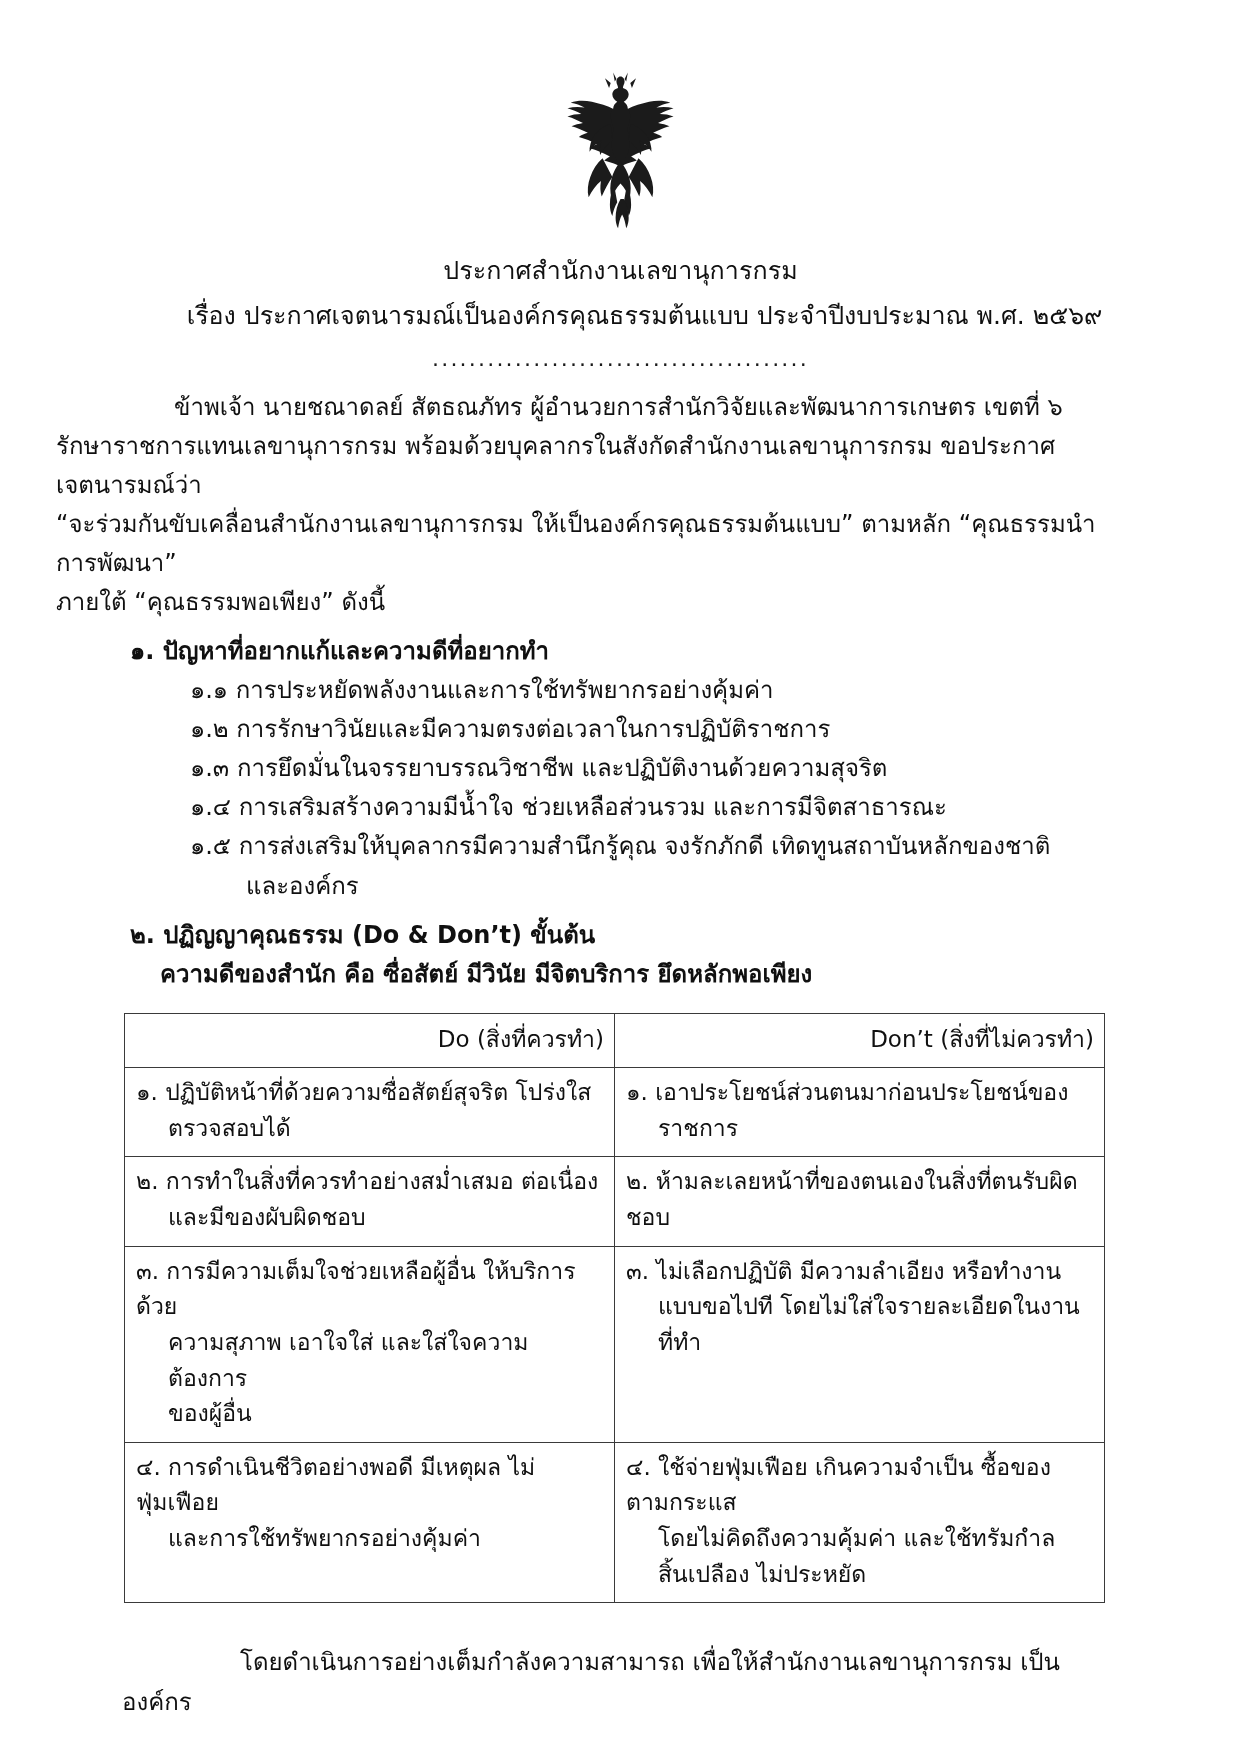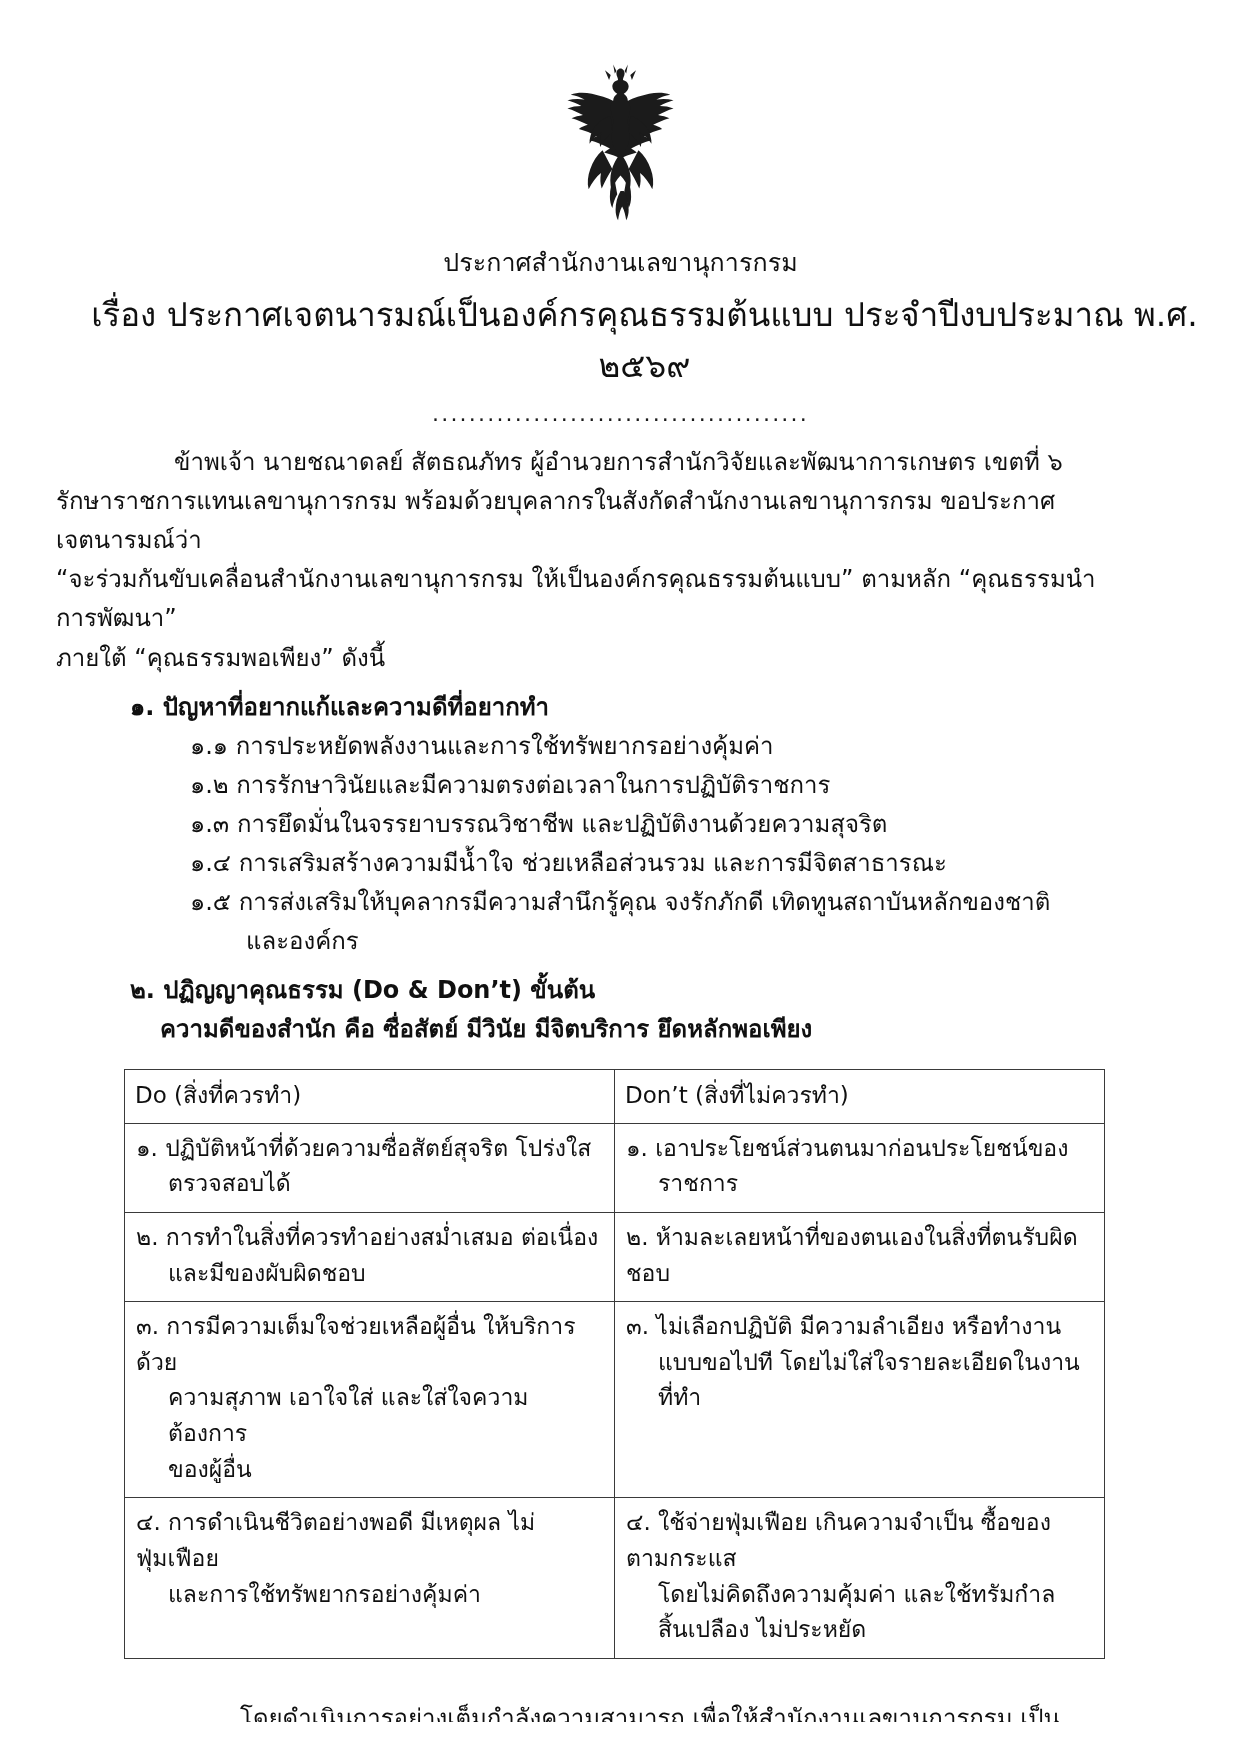--- a/index.html
+++ b/index.html
@@ -8,21 +8,21 @@
     background: #ffffff;
   }
   body {
     font-family: "DejaVu Sans", "Liberation Sans", sans-serif;
     color: #101010;
   }
   .page {
     position: relative;
     width: 1241px;
     height: 1718px;
-    margin: 4px auto;
+    margin: 12px auto;
     background: #ffffff;
     overflow: hidden;
     box-sizing: border-box;
   }
 
   
   .emblem-wrap {
     width: 100%;
     padding-top: 58px;
     display: flex;
@@ -39,21 +39,21 @@
   .title-block {
     margin-top: 22px;
     text-align: center;
     line-height: 1.55;
   }
   .doc-title {
     font-size: 25px;
     letter-spacing: .1px;
   }
   .doc-subtitle {
-    font-size: 33px;
+    font-size: 25px;
     margin-top: 6px;
     padding-left: 48px;
   }
   .rule-dots {
     text-align: center;
     font-size: 22px;
     letter-spacing: 2.2px;
     color: #1a1a1a;
     margin-top: 16px;
     height: 22px;
@@ -114,21 +114,21 @@
   }
   table.dodont th,
   table.dodont td {
     border: 1.6px solid #3a3a3a;
     vertical-align: top;
     padding: 7px 11px 10px 11px;
     font-size: 23px;
     line-height: 1.55;
   }
   table.dodont th {
-    text-align: left;
+    text-align: right;
     font-weight: normal;
     padding: 8px 10px 9px 10px;
   }
   table.dodont td .num {
     display: inline;
   }
   table.dodont td .cont {
     display: block;
     padding-left: 32px;
   }

